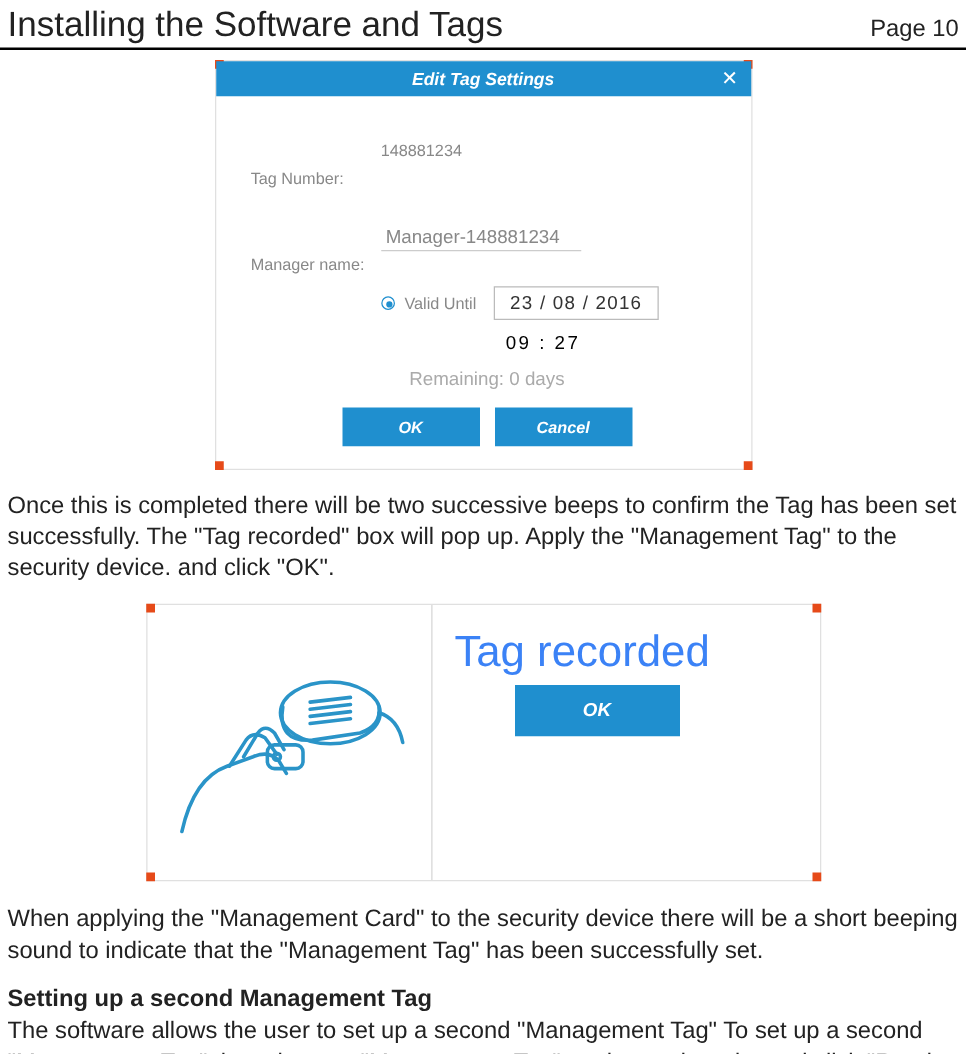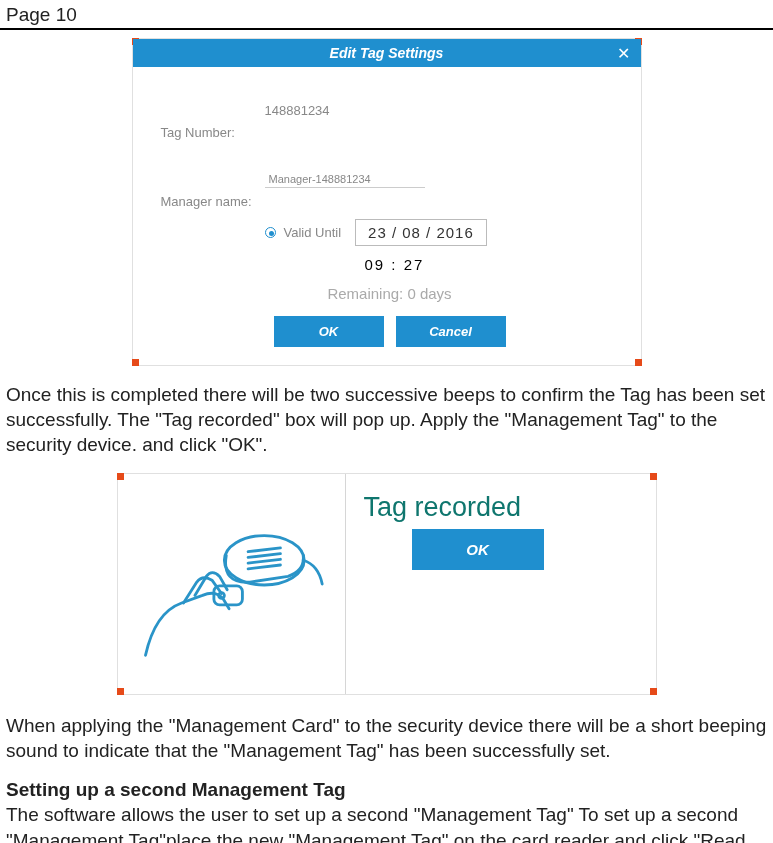--- a/index.html
+++ b/index.html
@@ -1,33 +1,33 @@
 <!DOCTYPE html>
 <html><head>
   <meta charset="utf-8">
   <style>
     * { box-sizing: border-box; margin: 0; padding: 0; }
     body { font-family: "Segoe UI", Arial, sans-serif; background: #fff; width: 773px; color: #222; }
     .header-row { display: flex; justify-content: space-between; align-items: baseline; border-bottom: 2px solid #000; padding: 4px 6px 2px 6px; }
     .header-title { font-size: 28px; font-weight: 400; }
     .page-number { font-size: 19px; font-weight: 400; }
 
-    .figure1 { width: 510px; margin: 8px auto 12px auto; border: 1px solid #e0e0e0; position: relative; background: #fff; }
+    .figure1 { width: 430px; margin: 8px auto 12px auto; border: 1px solid #e0e0e0; position: relative; background: #fff; }
     .figure1 .corner { position: absolute; width: 7px; height: 7px; background: #e64a19; }
     .figure1 .corner.tl { top: -1px; left: -1px; }
     .figure1 .corner.tr { top: -1px; right: -1px; }
     .figure1 .corner.bl { bottom: -1px; left: -1px; }
     .figure1 .corner.br { bottom: -1px; right: -1px; }
     .dlg-title { background: #1f8fcf; color: #fff; font-weight: 600; font-size: 14px; padding: 6px 10px; display: flex; justify-content: center; align-items: center; position: relative; font-style: italic; }
     .dlg-title .close { position: absolute; right: 10px; font-style: normal; font-weight: 400; font-size: 16px; }
     .dlg-body { padding: 14px 22px 16px 28px; color: #888; font-size: 13px; }
     .row { display: flex; align-items: center; margin-bottom: 10px; }
     .lbl { width: 104px; margin-top: 44px; }
     .val { color: #888; }
-    .mgr-input { border: none; border-bottom: 1px solid #ccc; background: transparent; color: #888; font-size: 11px; padding: 2px 4px; width: 160px; font-family: inherit; }
+    .mgr-input { border: none; border-bottom: 1px solid #ccc; background: transparent; color: #888; font-size: 15px; padding: 2px 4px; width: 160px; font-family: inherit; }
     .radio { width: 11px; height: 11px; border-radius: 50%; border: 1.5px solid #999; margin-right: 8px; display: inline-block; position: relative; background: #fff; }
     .radio.checked::after { content: ''; position: absolute; width: 5px; height: 5px; background: #1f8fcf; border-radius: 50%; top: 3px; left: 3px; }
     .radio.checked { border-color: #1f8fcf; }
     .indent { margin-left: 104px; display: flex; align-items: center; margin-bottom: 8px; }
     .date-box { border: 1px solid #bbb; padding: 4px 12px; margin-left: 14px; color: #333; font-size: 15px; letter-spacing: 1px; }
     .time-box { margin-left: 104px; color: #000000; font-size: 15px; padding: 2px 8px 6px 100px; letter-spacing: 2px; }
     .remaining { text-align: center; color: #aaa; font-size: 15px; padding: 6px 0 10px 0; }
     .btn-row { display: flex; justify-content: center; gap: 12px; padding: 4px 0 2px 0; }
     .btn { background: #1f8fcf; color: #fff; border: none; padding: 8px 0; width: 110px; font-size: 13px; cursor: pointer; font-style: italic; font-weight: 600; }
 
@@ -36,28 +36,29 @@
 
     .figure2 { width: 540px; margin: 6px auto 14px auto; position: relative; border: 1px solid #e0e0e0; background: #fff; display: flex; align-items: stretch; height: 222px; }
     .figure2 .corner { position: absolute; width: 7px; height: 7px; background: #e64a19; }
     .figure2 .corner.tl { top: -1px; left: -1px; }
     .figure2 .corner.tr { top: -1px; right: -1px; }
     .figure2 .corner.bl { bottom: -1px; left: -1px; }
     .figure2 .corner.br { bottom: -1px; right: -1px; }
     .hand-pane { width: 228px; border-right: 1px solid #d6d6d6; display:flex; align-items:center; justify-content:center; }
     .hand-pane svg { width: 190px; height: 160px; }
     .rec-pane { flex: 1; padding: 18px 14px 0 18px; }
-    .rec-title { font-size: 27px; color: #0f766e; margin-bottom: 6px; }
+    .rec-title { font-size: 35px; color: #3b82f6; margin-bottom: 6px; }
     .rec-sub { font-size: 15.5px; color: #999; line-height: 1.35; margin-bottom: 20px; }
     .rec-btn { background: #1f8fcf; color: #fff; border: none; width: 132px; padding: 12px 0; font-size: 15px; font-weight: 600; font-style: italic; display:block; margin: 0 0 0 48px; cursor: pointer; }
   </style>
 </head>
 <body>
 
 <div class="header-row">
+  <div class="header-title">Installing the Software and Tags</div>
   <div class="page-number">Page 10</div>
 </div>
 
 <div class="figure1">
   <div class="corner tl"></div>
     <div class="corner tr"></div>
     <div class="corner bl"></div>
     <div class="corner br"></div>
   <div class="dlg-title">
     <span>Edit Tag Settings</span>

